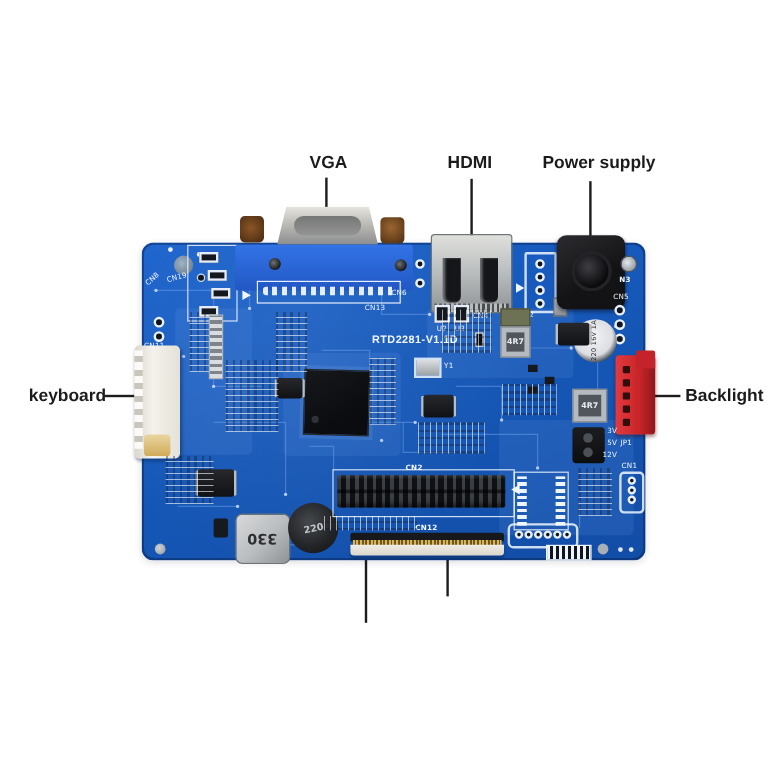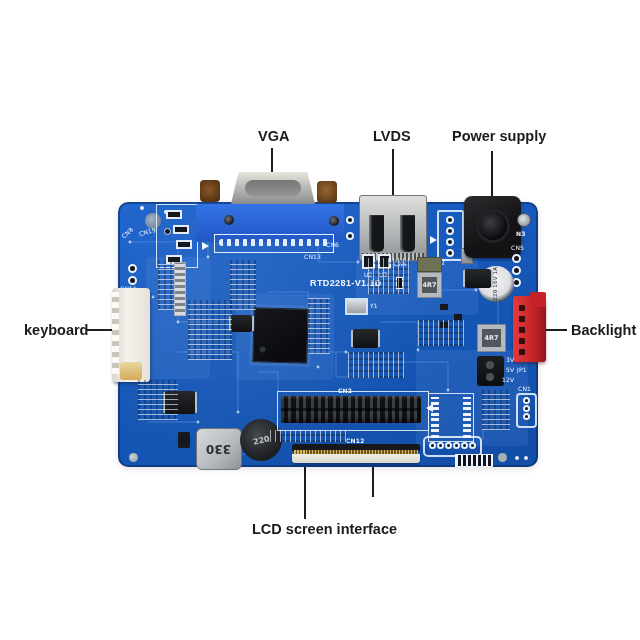--- a/index.html
+++ b/index.html
@@ -36,36 +36,35 @@
   .triL{position:absolute;width:0;height:0;border-top:4px solid transparent;border-bottom:4px solid transparent;border-right:7px solid #f2f7ff;}
 </style>
 </head>
 <body>
 
 <div id="canvas">
 
   <div class="callout" style="left:258px;top:128px;">VGA</div>
   <div class="lineV" style="left:271px;top:148px;height:25px;"></div>
 
-  <div class="callout" style="left:373px;top:128px;">LVDS</div>
+  <div class="callout" style="left:373px;top:128px;">HDMI</div>
   <div class="lineV" style="left:392px;top:149px;height:48px;"></div>
 
   <div class="callout" style="left:452px;top:128px;">Power supply</div>
   <div class="lineV" style="left:491px;top:151px;height:47px;"></div>
 
   <div class="callout" style="left:24px;top:322px;">keyboard</div>
   <div class="lineH" style="left:87px;top:329px;width:26px;"></div>
 
   <div class="callout" style="left:571px;top:322px;">Backlight</div>
   <div class="lineH" style="left:539px;top:329px;width:28px;"></div>
 
   <div class="lineV" style="left:372px;top:424px;height:73px;"></div>
 
   <div class="lineV" style="left:304px;top:462px;height:57px;"></div>
-  <div class="callout" style="left:252px;top:521px;">LCD screen interface</div>
 
   <div id="board">
 
     <svg class="abs" style="left:0;top:0;" width="420" height="265">
       <g fill="rgba(120,170,240,.13)">
         <rect x="118" y="92" width="98" height="86" rx="4"></rect>
         <rect x="28" y="55" width="64" height="122" rx="4"></rect>
         <rect x="238" y="55" width="122" height="58" rx="4"></rect>
         <rect x="298" y="148" width="112" height="96" rx="4"></rect>
       </g>

